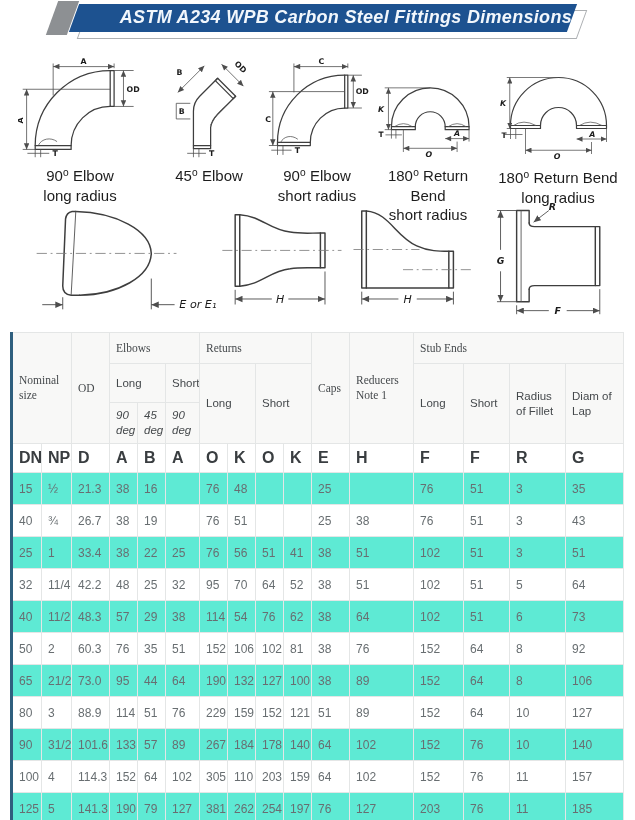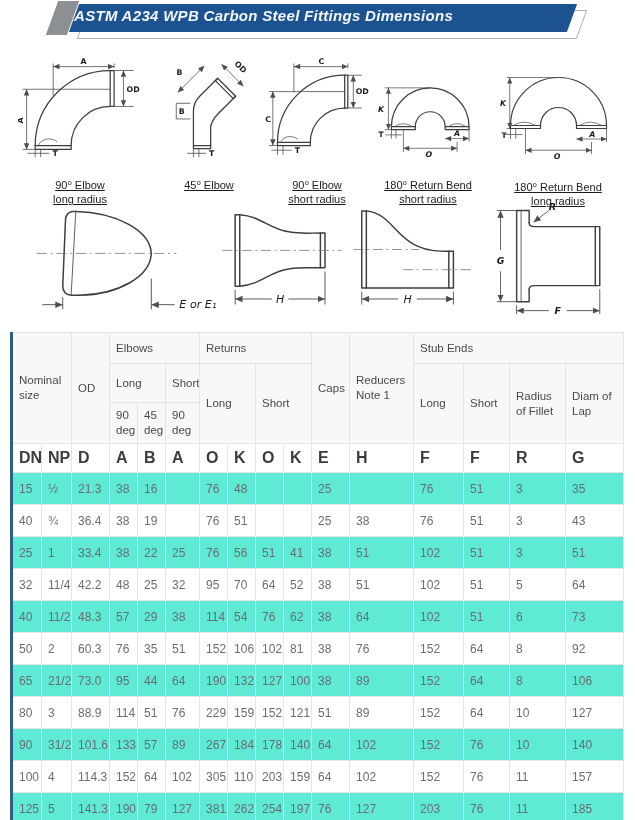--- a/index.html
+++ b/index.html
@@ -7,46 +7,46 @@
         font-family:"Liberation Sans","DejaVu Sans",sans-serif;}
 
   
   .banner{position:absolute;left:0;top:0;width:635px;height:46px;}
   .banner-shadow{position:absolute;left:82px;top:10px;width:498px;height:27px;
                  background:#fff;border:1px solid #adb0b3;transform:skewX(-20deg);}
   .banner-accent{position:absolute;left:52px;top:1px;width:21px;height:34px;
                  background:#8d9093;transform:skewX(-20deg);}
   .banner-bg{position:absolute;left:74px;top:4px;width:498px;height:28px;
              background:#1d5290;transform:skewX(-20deg);}
-  .banner-text{position:absolute;left:74px;top:7px;width:498px;text-align:left;
-               font-style:italic;font-weight:600;font-size:15px;color:#f2f7fc;letter-spacing:.3px;}
+  .banner-text{position:absolute;left:74px;top:7px;width:498px;text-align:right;
+               font-style:italic;font-weight:600;font-size:18px;color:#f2f7fc;letter-spacing:.3px;}
 
   
   .fig{position:absolute;text-align:center;}
-  .fig .cap{margin-top:16px;font-size:11px;line-height:1.3;color:#1d1d1d;text-decoration:underline;}
+  .fig .cap{margin-top:4px;font-size:15px;line-height:1.3;color:#1d1d1d;}
   svg text{font-family:"DejaVu Sans",sans-serif;fill:#1b1b1b;}
   .pipe{fill:none;stroke:#3e3e3e;stroke-width:1.6;stroke-linejoin:round;stroke-linecap:round;}
   .thin{fill:none;stroke:#555;stroke-width:1;}
   .dim{fill:none;stroke:#4d4d4d;stroke-width:1;}
   .cl{fill:none;stroke:#7d7d7d;stroke-width:.9;stroke-dasharray:11 4 2 4;}
   .lab{font-weight:bold;font-size:10px;}
   .lab-i{font-weight:bold;font-style:italic;font-size:10.5px;}
   .lab-it{font-style:italic;font-size:12px;}
 
   
   table.dims{position:absolute;left:10px;top:332px;width:612px;border-collapse:collapse;
              table-layout:fixed;border-left:3px solid #2f5f7e;}
   table.dims th,table.dims td{border:1px solid #e4e6e6;text-align:left;padding:2px 6px;
              font-weight:normal;overflow:hidden;}
   table.dims thead th{background:#f8f8f7;color:#45494c;font-size:11.5px;line-height:1.3;
              vertical-align:middle;}
   table.dims tr.letters th{background:#fff;color:#393d40;font-weight:bold;font-size:16px;height:24px;}
   table.dims tbody td{color:#686e71;font-size:12px;height:27px;}
   table.dims tbody tr.stripe{background:#5eead4;}
-  .hrow1 th{height:26px;} .hrow2 th{height:34px;} .hrow3 th{height:36px;}
+  .hrow1 th{height:26px;font-family:Liberation Serif, serif;} .hrow2 th{height:34px;} .hrow3 th{height:36px;font-style:italic;}
 </style>
 </head>
 <body>
 
 <div class="page">
 
   
   <svg width="0" height="0">
     <defs>
       <marker id="ahE" orient="auto" markerWidth="9" markerHeight="8" refX="8" refY="3.5">
@@ -326,21 +326,21 @@
           <td>25</td>
           <td></td>
           <td>76</td>
           <td>51</td>
           <td>3</td>
           <td>35</td>
         </tr>
         <tr>
           <td>40</td>
           <td>¾</td>
-          <td>36.4</td>
+          <td>26.7</td>
           <td>38</td>
           <td>19</td>
           <td></td>
           <td>76</td>
           <td>51</td>
           <td></td>
           <td></td>
           <td>25</td>
           <td>38</td>
           <td>76</td>

